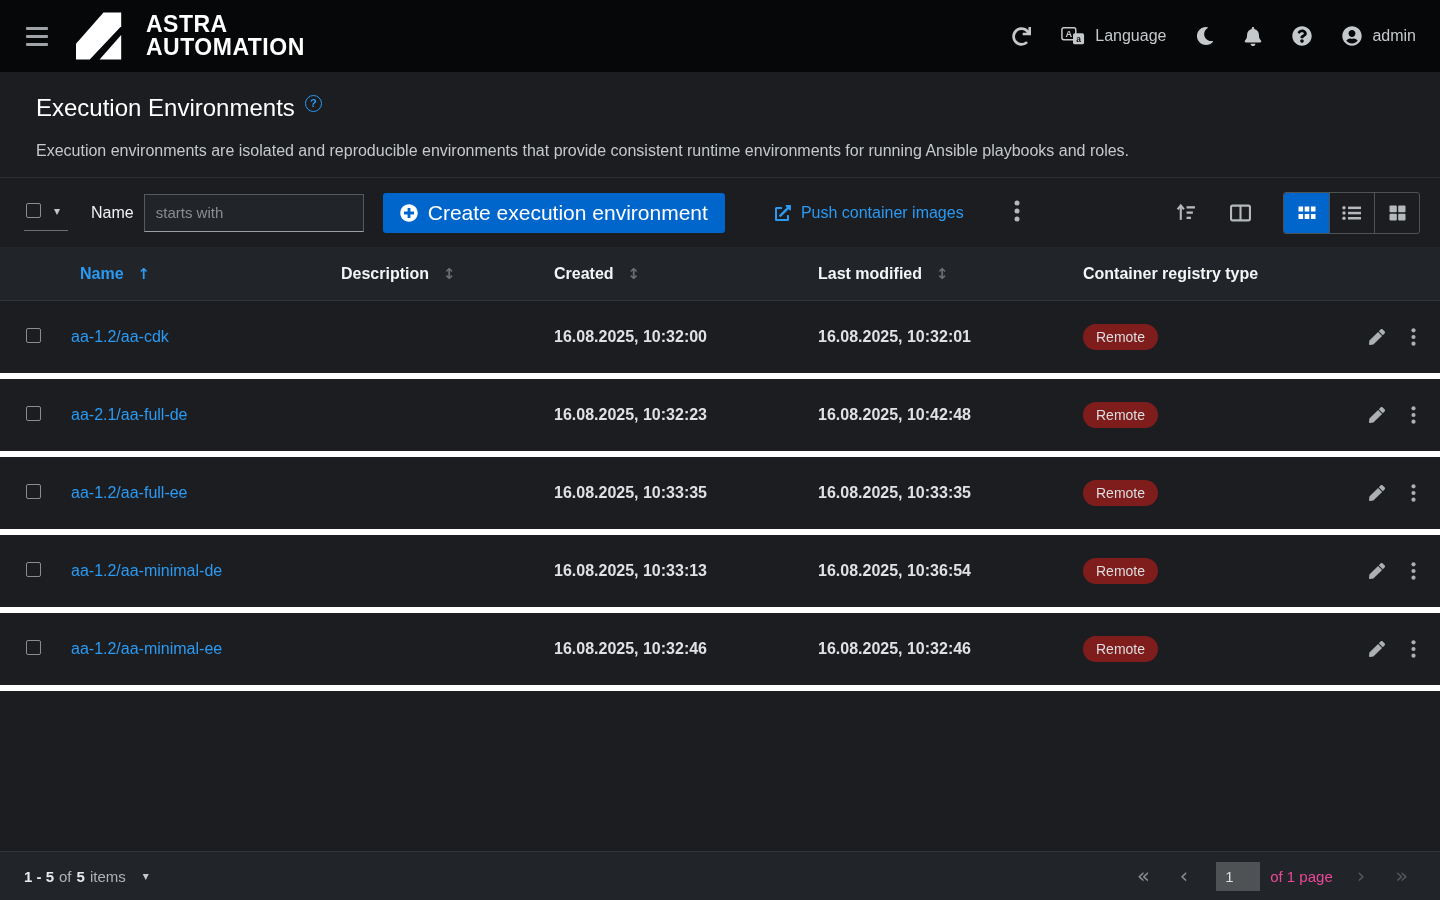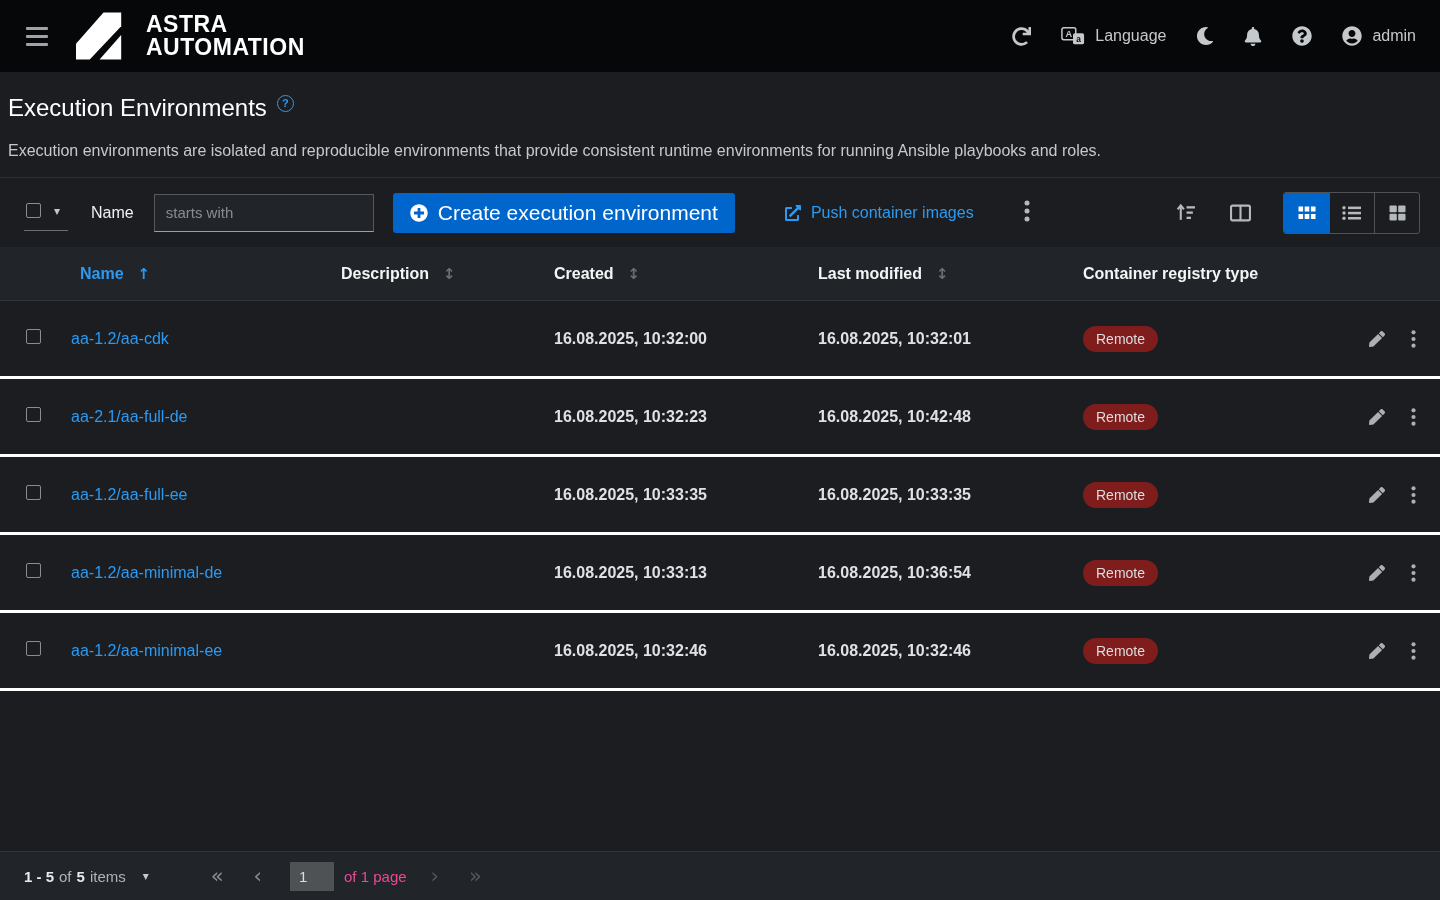--- a/index.html
+++ b/index.html
@@ -29,21 +29,21 @@
   .brand-text {
     color: #ffffff; font-weight: bold; font-size: 23px; line-height: 23px; letter-spacing: 0.5px;
   }
   .masthead-right { margin-left: auto; display: flex; align-items: center; gap: 30px; color: #c6c9cc; }
   .mh-item { display: flex; align-items: center; gap: 10px; font-size: 16px; background: none; border: none; color: #c6c9cc; cursor: pointer; }
   .mh-item svg { display: block; }
 
   
   .page-header {
     background: #1b1d21;
-    padding: 19px 24px 16px 8px;
+    padding: 19px 24px 16px 36px;
     border-bottom: 1px solid #2c2f33;
   }
   .page-title { font-size: 24px; font-weight: 400; color: #ffffff; line-height: 34px; }
   .help-badge {
     display: inline-flex; width: 17px; height: 17px; border: 1.5px solid #2b9af3; border-radius: 50%;
     color: #2b9af3; font-size: 11px; font-weight: bold; align-items: center; justify-content: center;
     vertical-align: 9px; margin-left: 10px; cursor: pointer;
   }
   .page-desc { margin-top: 15px; font-size: 16px; color: #c6c9cc; line-height: 21px; }
 
@@ -60,21 +60,21 @@
     border-bottom: 1px solid #6a6e73;
     cursor: pointer; background: none; border-top: none; border-left: none; border-right: none;
   }
   .checkbox {
     width: 15px; height: 15px; border: 1px solid #8a8d90; border-radius: 2px; background: transparent;
     display: inline-block; cursor: pointer;
   }
   .caret { color: #c6c9cc; font-size: 12px; line-height: 1; }
   .filter-label { margin-left: 23px; font-size: 16px; color: #f0f1f2; }
   .filter-input {
-    margin-left: 20px; width: 220px; height: 38px;
+    margin-left: 10px; width: 220px; height: 38px;
     background: #212428; border: 1px solid #57595d; border-bottom-color: #9c9fa2;
     color: #e2e4e6; font-size: 15px; padding: 0 11px; font-family: inherit;
   }
   .filter-input::placeholder { color: #8a8d90; }
   .btn-primary {
     margin-left: 19px; height: 40px; padding: 0 17px;
     background: #0066cc; color: #ffffff; border: none; border-radius: 3px;
     font-size: 21px; font-family: inherit; display: flex; align-items: center; gap: 10px; cursor: pointer;
   }
   .push-link {
@@ -108,38 +108,38 @@
     font-weight: bold; font-size: 16px; color: #f4f5f6;
     border-bottom: 1px solid #33363a;
   }
   .th { display: flex; align-items: center; gap: 14px; cursor: pointer; }
   .th.sorted { color: #2b9af3; padding-left: 9px; }
   .arrow-glyph { font-family: "DejaVu Sans", sans-serif; font-size: 15px; }
   .th .updown { color: #6a6e73; }
   .th.sorted .updown-active { color: #2b9af3; font-weight: bold; }
   .th-static { cursor: default; }
 
-  .row { height: 78px; border-bottom: 3px solid #ffffff; background: transparent; }
+  .row { height: 78px; border-bottom: 6px solid #ffffff; background: transparent; }
   .row-link { color: #2b9af3; text-decoration: none; font-size: 16px; cursor: pointer; }
   .cell-date { color: #dfe1e3; font-size: 16px; font-weight: bold; }
   .cell-check { padding-left: 2px; }
   .badge {
     display: inline-block; background: #7f1d1d; color: #dcdedf;
     font-size: 14px; padding: 5px 13px; border-radius: 14px;
   }
   .cell-actions { display: flex; align-items: center; justify-content: flex-end; gap: 10px; }
   .icon-btn { background: none; border: none; color: #adb0b3; cursor: pointer; padding: 8px; display: flex; }
 
   .spacer { flex: 1 1 auto; background: #1b1d21; }
 
   
   .footer {
     height: 49px; flex: 0 0 49px;
     background: #212428; border-top: 1px solid #33363a;
-    display: flex; align-items: center; justify-content: flex-start;
+    display: flex; align-items: center; justify-content: space-between;
     padding: 0 24px; font-size: 15px;
   }
   .items-summary { display: flex; align-items: center; gap: 5px; background: none; border: none; color: inherit; font-size: 15px; font-family: inherit; cursor: pointer; }
   .items-summary .strong { font-weight: bold; color: #e9eaeb; }
   .items-summary .dim { color: #b0b3b6; }
   .items-summary .caret { margin-left: 12px; }
   .page-nav { display: flex; align-items: center; margin-left: 54px; }
   .nav-btn {
     background: none; border: none; font-size: 21px; line-height: 1; cursor: default;
     padding: 4px 8px; font-family: "DejaVu Sans", sans-serif;

